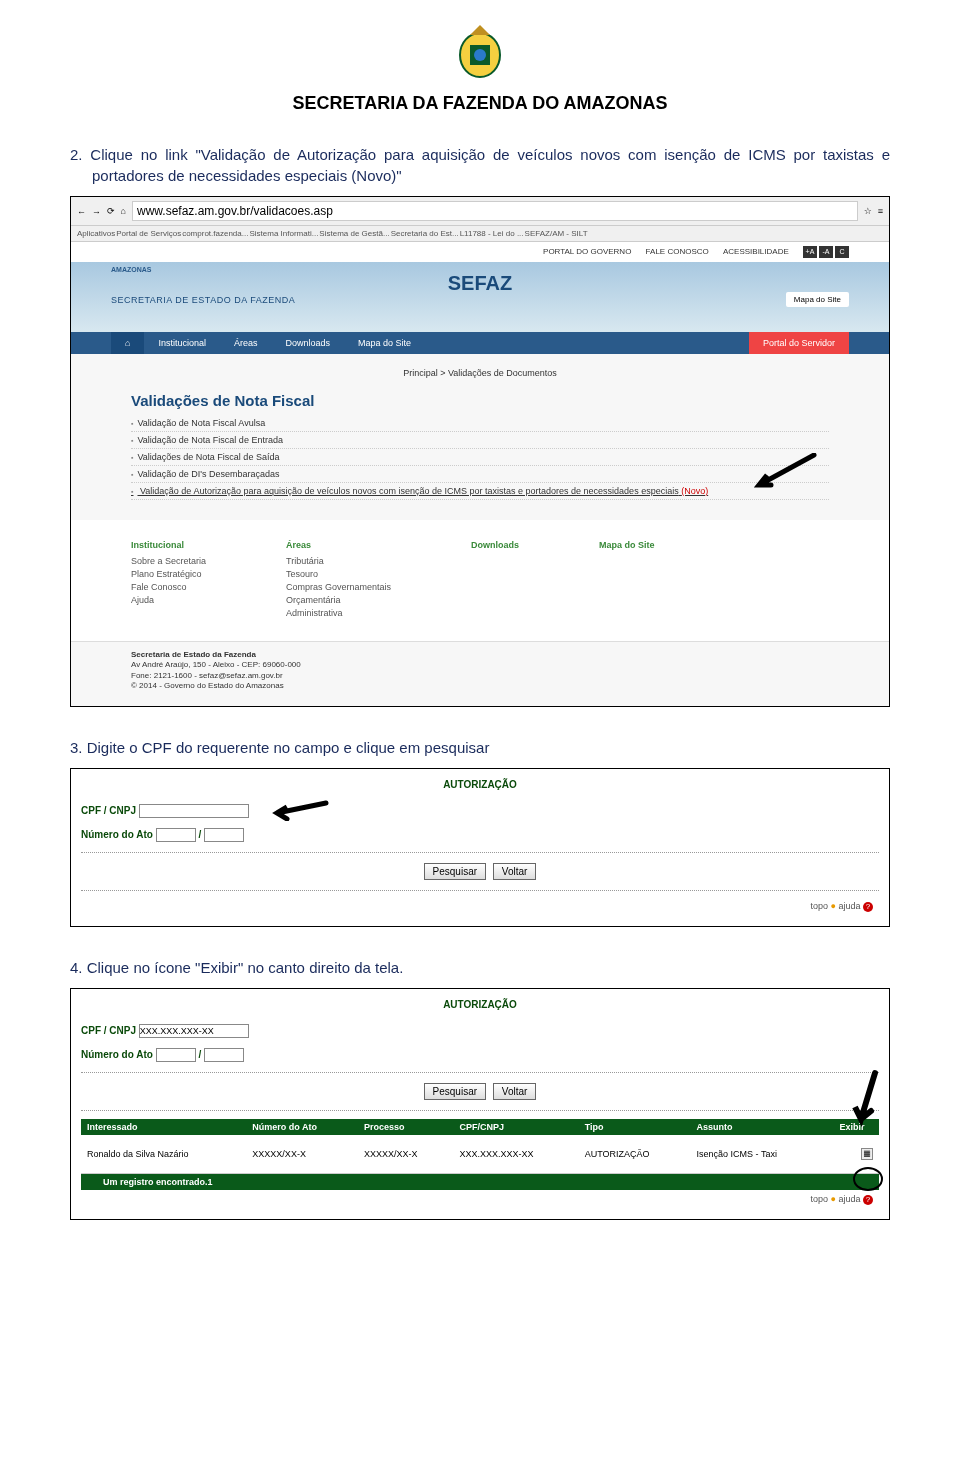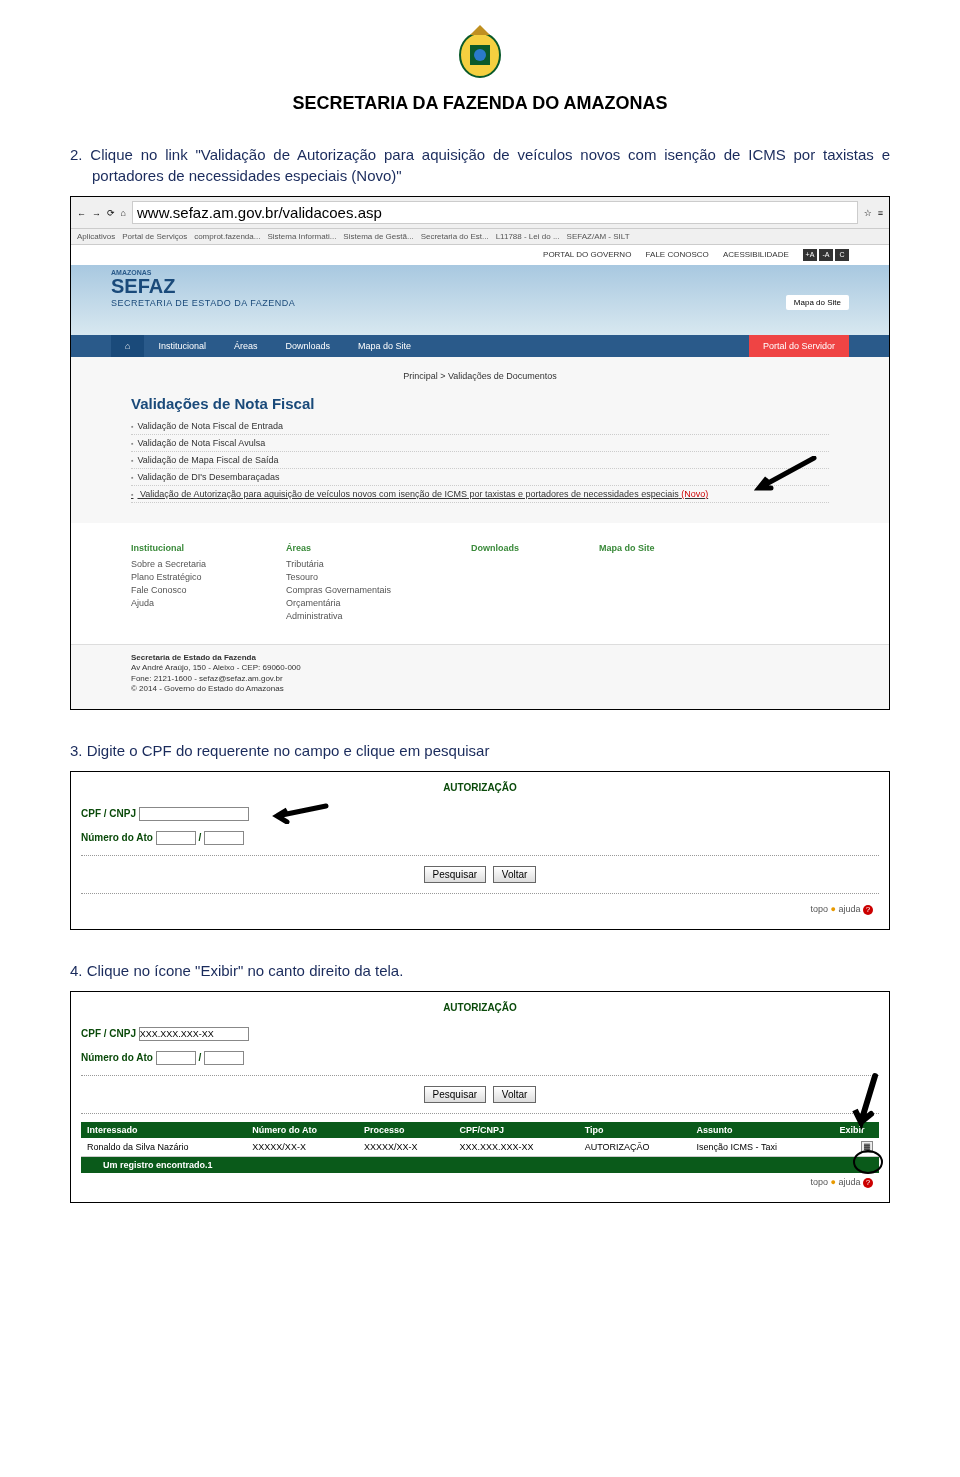--- a/index.html
+++ b/index.html
@@ -47,28 +47,28 @@
     display: flex;
     align-items: center;
     gap: 6px;
     border-bottom: 1px solid #ccc;
   }
   .browser-bar .url-bar {
     flex: 1;
     background: #fff;
     border: 1px solid #ccc;
     padding: 2px 4px;
-    font-size: 15px;
+    font-size: 12px;
   }
   .bookmarks-bar {
     background: #f0f0f0;
     padding: 3px 6px;
     font-size: 8px;
     display: flex;
-    gap: 7px;
+    gap: 1px;
     border-bottom: 1px solid #ccc;
     color: #555;
   }
   .portal-top {
     background: #fff;
     padding: 4px 40px;
     font-size: 8px;
     text-align: right;
     color: #333;
   }
@@ -89,20 +89,21 @@
   .sefaz-banner {
     position: relative;
     height: 70px;
     background: linear-gradient(180deg, #a8c8e0 0%, #d8e8f0 100%);
     padding: 10px 40px;
   }
   .sefaz-banner .logo-text {
     font-size: 20px;
     font-weight: bold;
     color: #1a4a7a;
+    text-align: center;
   }
   .sefaz-banner .subtitle {
     font-size: 9px;
     color: #1a4a7a;
     letter-spacing: 0.5px;
   }
   .sefaz-banner .mapa-site {
     position: absolute;
     right: 40px;
     top: 30px;
@@ -263,21 +264,21 @@
     margin-top: 8px;
   }
   .result-table th {
     background: #0a5a1a;
     color: #fff;
     text-align: left;
     padding: 3px 6px;
     font-weight: bold;
   }
   .result-table td {
-    padding: 3px 6px;
+    padding: 13px 6px;
     border-bottom: 1px solid #ccc;
     margin-top: 31px;
   }
   .result-footer {
     background: #0a5a1a;
     color: #fff;
     padding: 3px 22px;
     font-size: 9px;
     font-weight: bold;
   }
@@ -362,23 +363,23 @@
     <div class="nav-item">Institucional</div>
     <div class="nav-item">Áreas</div>
     <div class="nav-item">Downloads</div>
     <div class="nav-item">Mapa do Site</div>
     <div class="portal-servidor">Portal do Servidor</div>
   </div>
   <div class="breadcrumb">Principal &gt; Validações de Documentos</div>
   <div class="content-block">
     <div class="section-title">Validações de Nota Fiscal</div>
     <ul class="validation-list">
+      <li>Validação de Nota Fiscal Avulsa</li>
       <li>Validação de Nota Fiscal de Entrada</li>
-      <li>Validação de Nota Fiscal Avulsa</li>
-      <li>Validação de Mapa Fiscal de Saída</li>
+      <li>Validações de Nota Fiscal de Saída</li>
       <li>Validação de DI's Desembaraçadas</li>
       <li class="highlighted" style="position:relative;">
         <span>Validação de Autorização para aquisição de veículos novos com isenção de ICMS por taxistas e portadores de necessidades especiais</span>
         <span class="novo">(Novo)</span>
         <svg class="arrow-pointer" width="70" height="40">
           <path d="M 65 2 L 10 32 L 18 22 L 10 32 L 22 32" stroke="#000" stroke-width="5" fill="none" stroke-linecap="round"></path>
         </svg>
       </li>
     </ul>
   </div>

